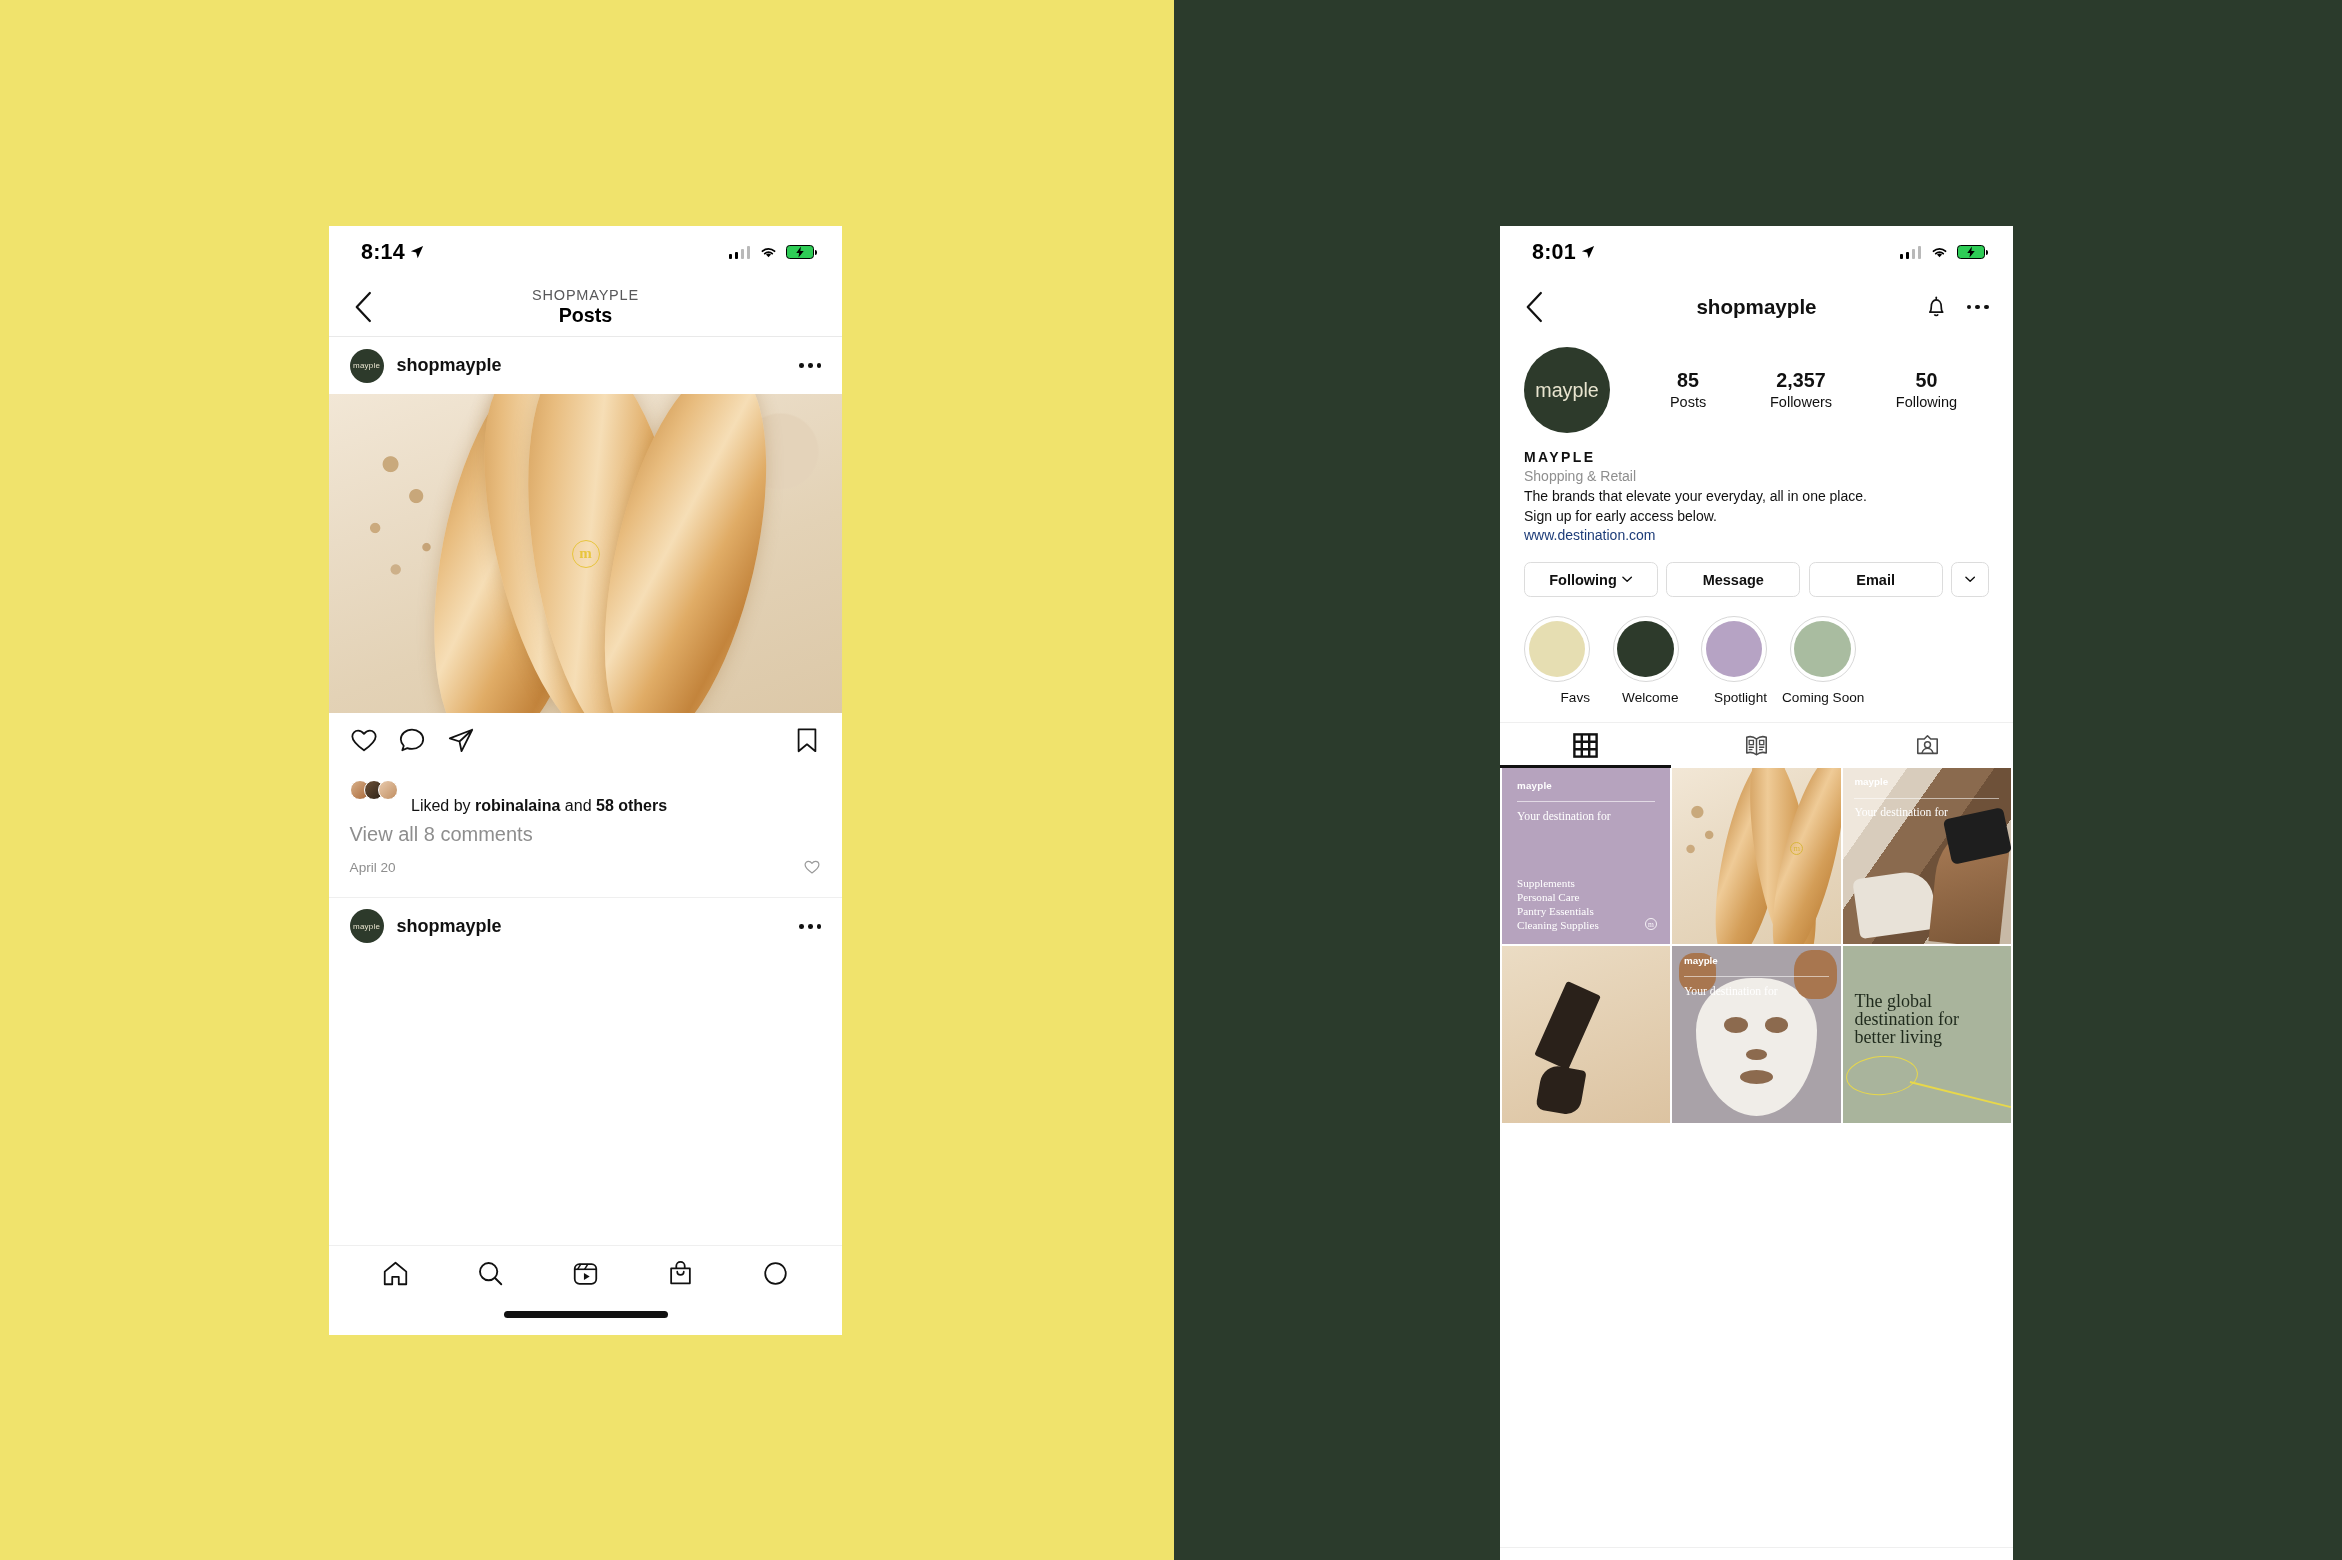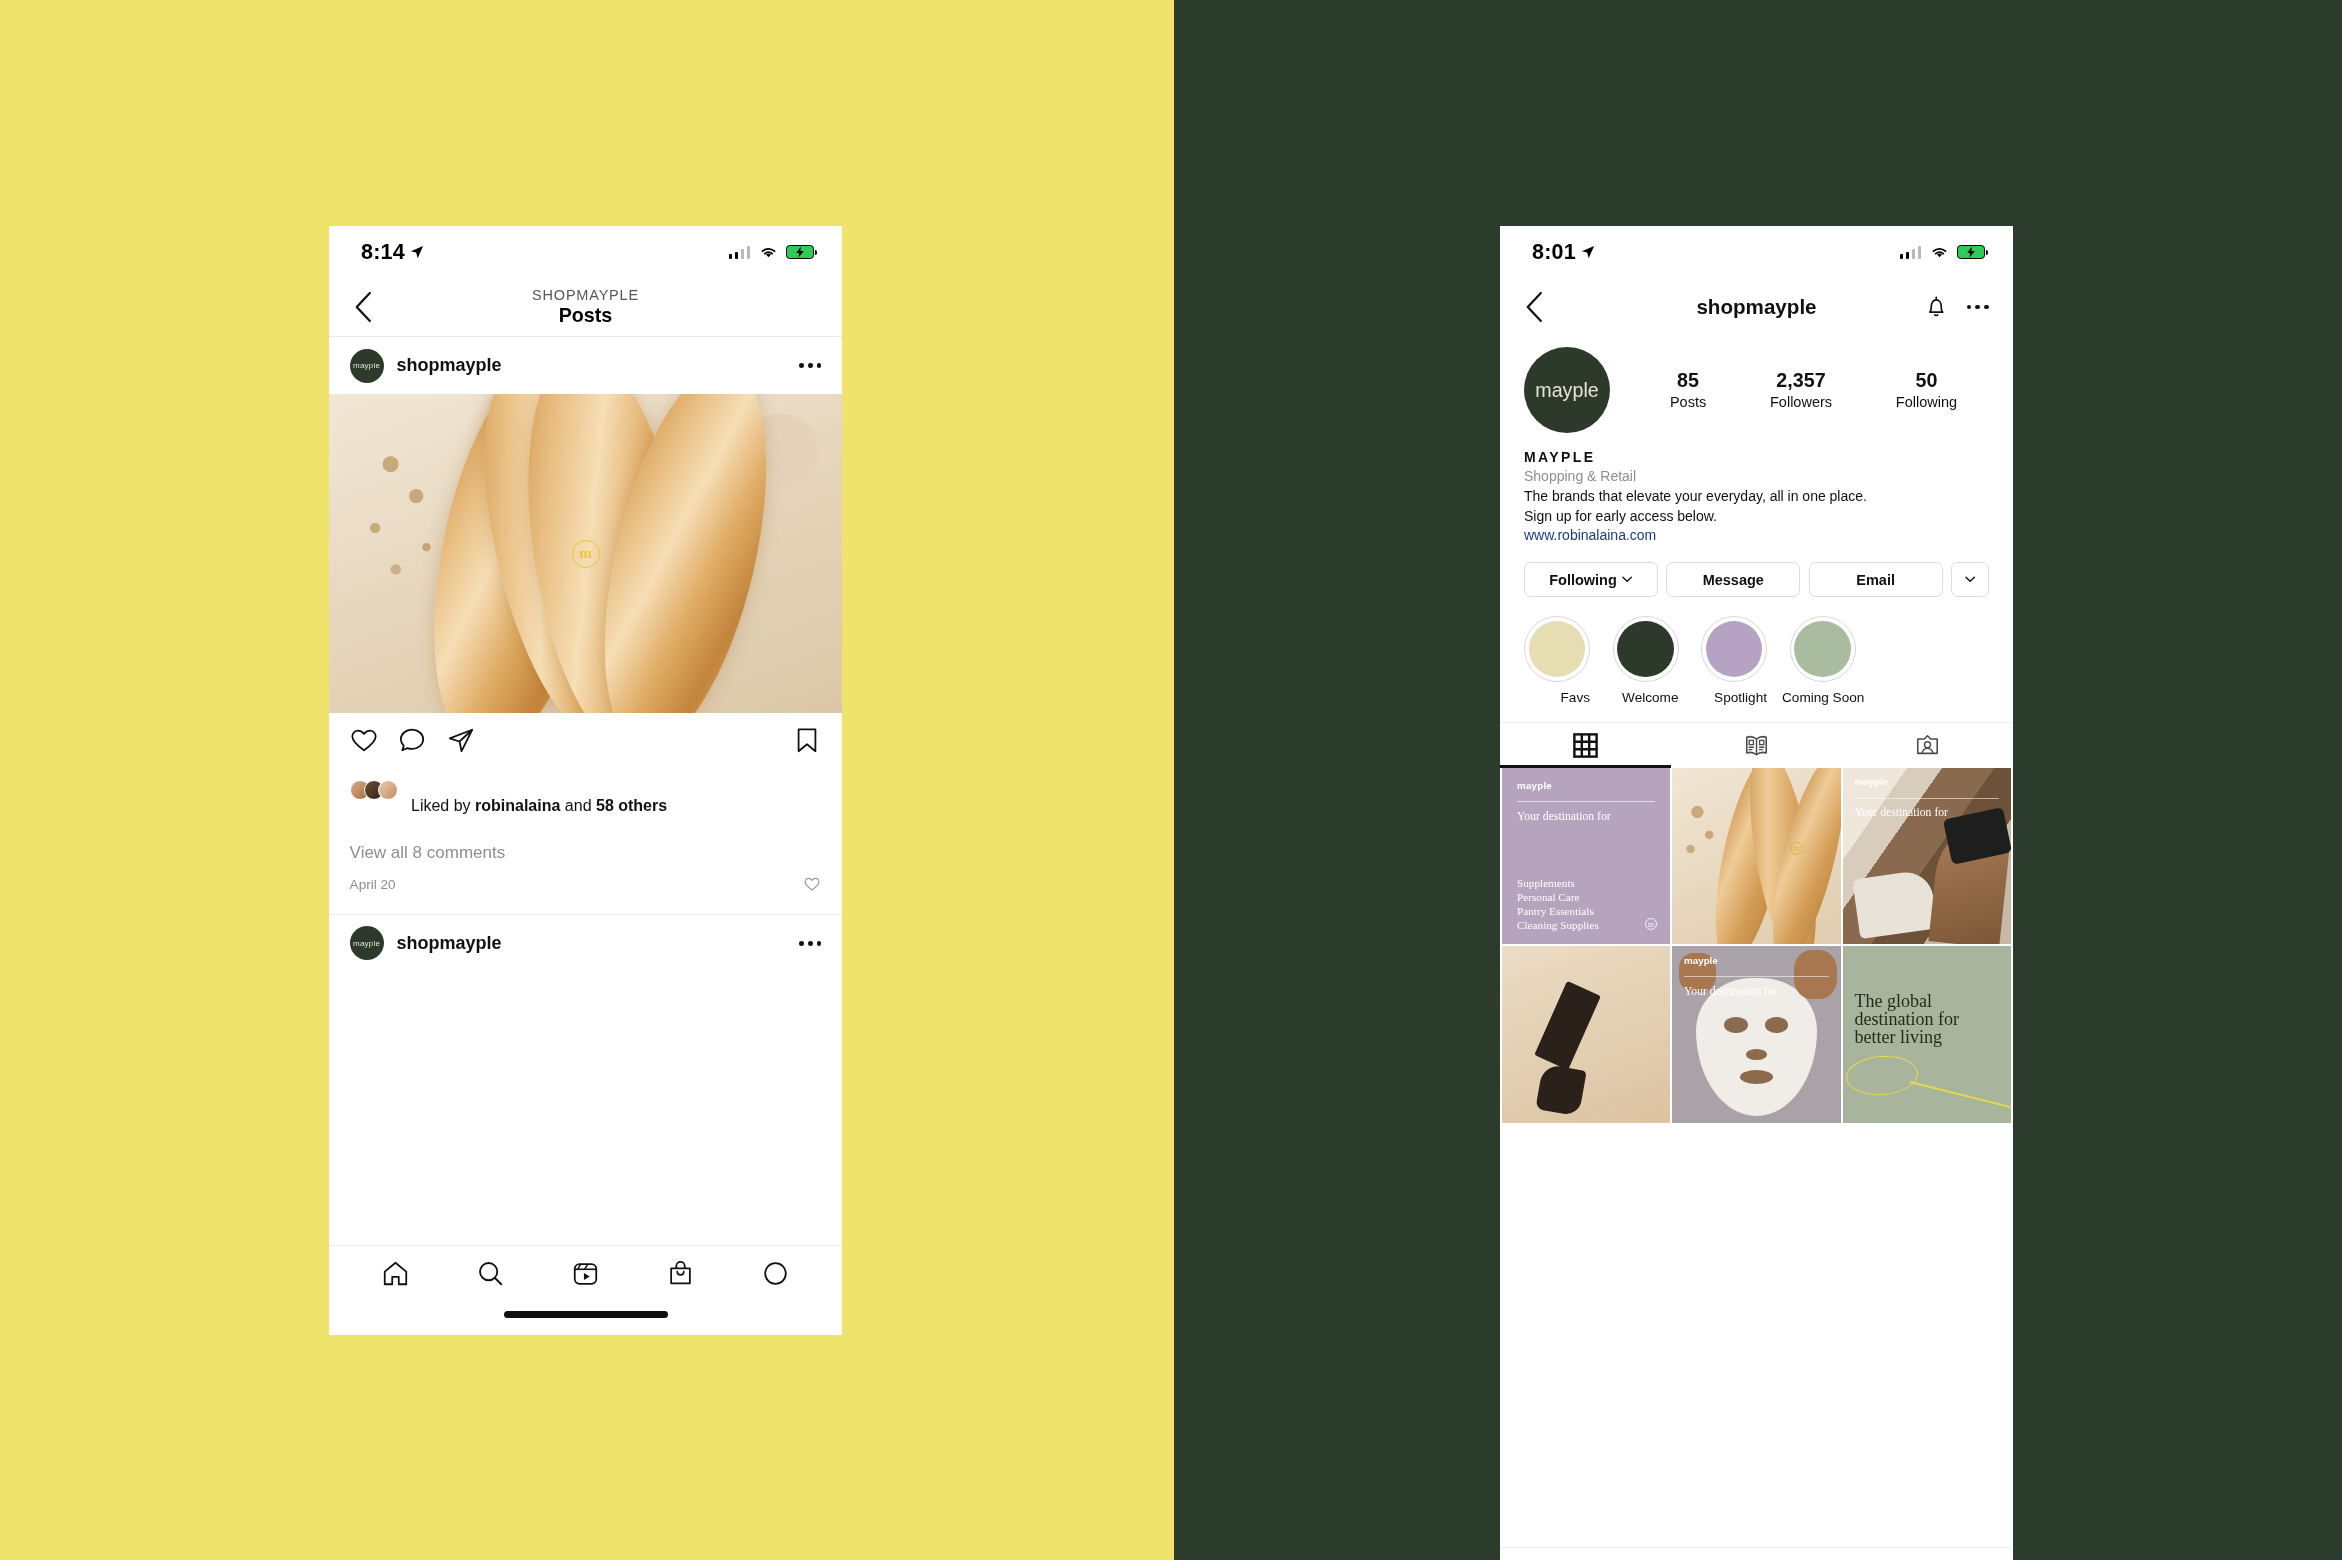--- a/index.html
+++ b/index.html
@@ -147,21 +147,21 @@
   }
   .like-faces span:nth-child(1){ left:0;  background:linear-gradient(135deg,#D8B089,#A9693A); }
   .like-faces span:nth-child(2){ left:14px; background:linear-gradient(135deg,#6C5036,#2C2218); }
   .like-faces span:nth-child(3){ left:28px; background:linear-gradient(135deg,#E9CBAE,#C08E61); }
   .likes-txt { font-size: 16px; color:#111;margin-top:32px; }
   .likes-txt b { font-weight: 700; }
   .cap-txt {
     font-size: 16px; color:#111; line-height: 19.7px; margin-top: 8.4px;
   }
   .cap-txt b { font-weight: 700; }
-  .muted { color:#8e8e8e; font-size: 17px; margin-top: 28px; display:block; }
+  .muted { color:#8e8e8e; font-size: 20px; margin-top: 8px; display:block; }
   .date-row {
     display:flex; align-items:center; justify-content:space-between;
     margin-top: 12px;
   }
   .date-txt { color:#8e8e8e; font-size: 13.6px; }
   .mini-heart { width: 18px; height: 18px; }
 
   
   .tabbar {
     position:absolute; left:0; right:0; bottom:0;
@@ -514,21 +514,21 @@
         <div class="stat-lab">Following</div>
       </div>
     </div>
   </div>
 
   <div class="bio">
     <div class="bio-name">MAYPLE</div>
     <div class="bio-cat">Shopping &amp; Retail</div>
     <div class="bio-line">The brands that elevate your everyday, all in one place.</div>
     <div class="bio-line">Sign up for early access below.</div>
-    <a class="bio-link">www.robinalaina.com</a>
+    <a class="bio-link">www.destination.com</a>
   </div>
 
   <div class="btn-row">
     <div class="btn">
       <span>Following</span>
       <svg class="chev-dn" viewBox="0 0 11 7">
         <path d="M1 1.2 L5.5 5.6 L10 1.2" stroke="#111" stroke-width="1.5" fill="none" stroke-linecap="round" stroke-linejoin="round"></path>
       </svg>
     </div>
     <div class="btn">

